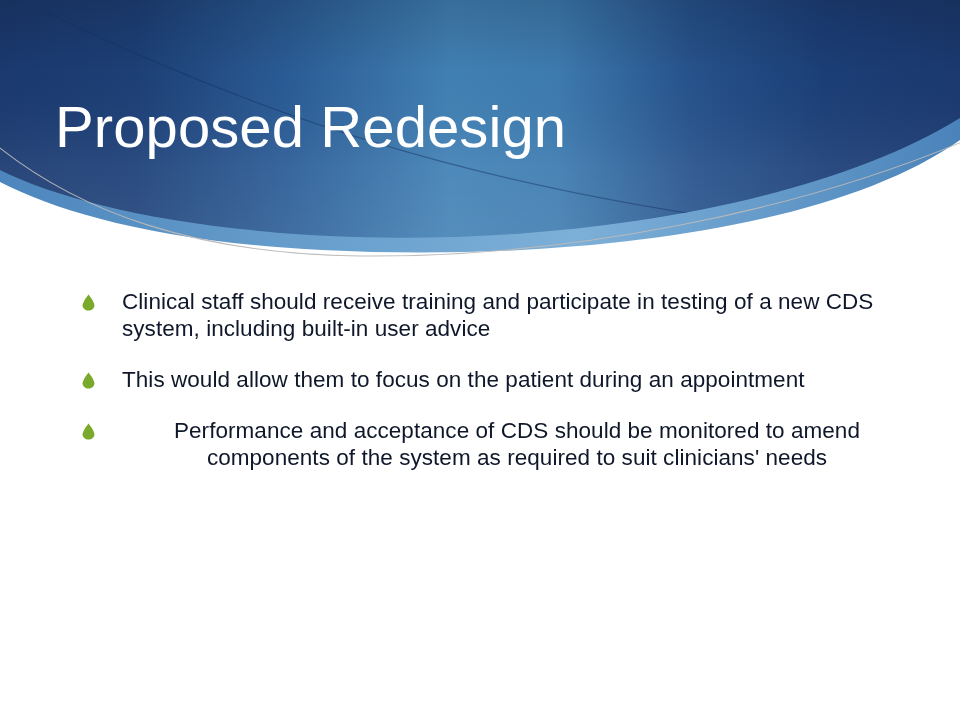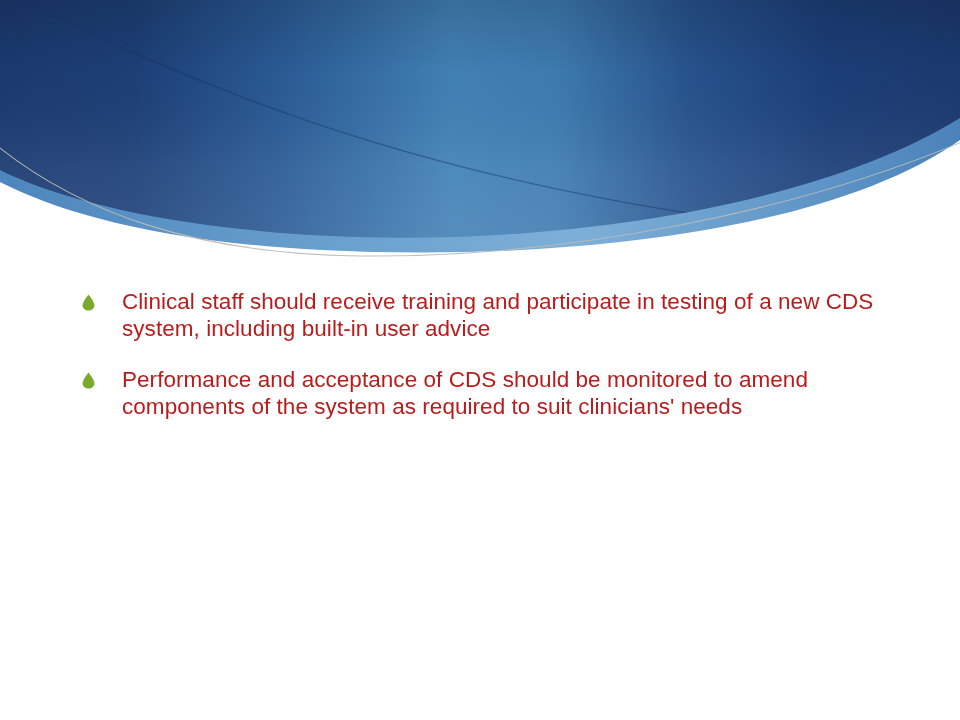--- a/index.html
+++ b/index.html
@@ -54,35 +54,36 @@
     top: 288px;
     width: 830px;
   }
   .bullet-row {
     display: flex;
     align-items: flex-start;
     margin-bottom: 24px;
   }
   .bullet-row:last-child {
     margin-bottom: 0;
+    text-align: center;
   }
   .bullet-marker {
     flex: 0 0 auto;
     width: 40px;
     padding-top: 6px;
     line-height: 0;
   }
   .bullet-marker svg {
     display: block;
     width: 13px;
     height: 17px;
   }
   .bullet-text {
     flex: 1 1 auto;
-    color: #b91c1c;
+    color: #0f172a;
     font-size: 22.5px;
     line-height: 27px;
     letter-spacing: 0.05px;
   }
 </style>
 </head>
 <body>
 
 <div class="slide">
 
@@ -131,34 +132,43 @@
                C 170,228 60,200 0,170 Z" fill="url(#gradMainV)"></path>
 
       <g clip-path="url(#clipMain)">
         <path d="M -40,-30 C 200,90 470,215 1000,246" fill="none" stroke="#15305f" stroke-opacity="0.45" stroke-width="1.2"></path>
       </g>
 
       <path d="M -10,140 C 80,215 200,254 360,256 C 560,258 800,214 985,132" fill="none" stroke="#b9b9b9" stroke-width="1.1" stroke-opacity="0.95"></path>
     </svg>
   </div>
 
+  <h1 class="slide-title">Proposed Redesign</h1>
 
   <div class="body-list">
 
     <div class="bullet-row">
       <span class="bullet-marker">
         <svg viewBox="0 0 13 17" xmlns="http://www.w3.org/2000/svg">
           <path d="M6.5 0.6 C 6.5 0.6 12.4 8.0 12.4 11.3 C 12.4 14.45 9.75 16.6 6.5 16.6 C 3.25 16.6 0.6 14.45 0.6 11.3 C 0.6 8.0 6.5 0.6 6.5 0.6 Z" fill="#7aaa2b"></path>
         </svg>
       </span>
       <span class="bullet-text">Clinical staff should receive training and participate in testing of a new CDS system, including built-in user advice</span>
     </div>
 
 
 
+    <div class="bullet-row">
+      <span class="bullet-marker">
+        <svg viewBox="0 0 13 17" xmlns="http://www.w3.org/2000/svg">
+          <path d="M6.5 0.6 C 6.5 0.6 12.4 8.0 12.4 11.3 C 12.4 14.45 9.75 16.6 6.5 16.6 C 3.25 16.6 0.6 14.45 0.6 11.3 C 0.6 8.0 6.5 0.6 6.5 0.6 Z" fill="#7aaa2b"></path>
+        </svg>
+      </span>
+      <span class="bullet-text">This would allow them to focus on the patient during an appointment</span>
+    </div>
 
     <div class="bullet-row">
       <span class="bullet-marker">
         <svg viewBox="0 0 13 17" xmlns="http://www.w3.org/2000/svg">
           <path d="M6.5 0.6 C 6.5 0.6 12.4 8.0 12.4 11.3 C 12.4 14.45 9.75 16.6 6.5 16.6 C 3.25 16.6 0.6 14.45 0.6 11.3 C 0.6 8.0 6.5 0.6 6.5 0.6 Z" fill="#7aaa2b"></path>
         </svg>
       </span>
       <span class="bullet-text">Performance and acceptance of CDS should be monitored to amend components of the system as required to suit clinicians' needs</span>
     </div>
 

